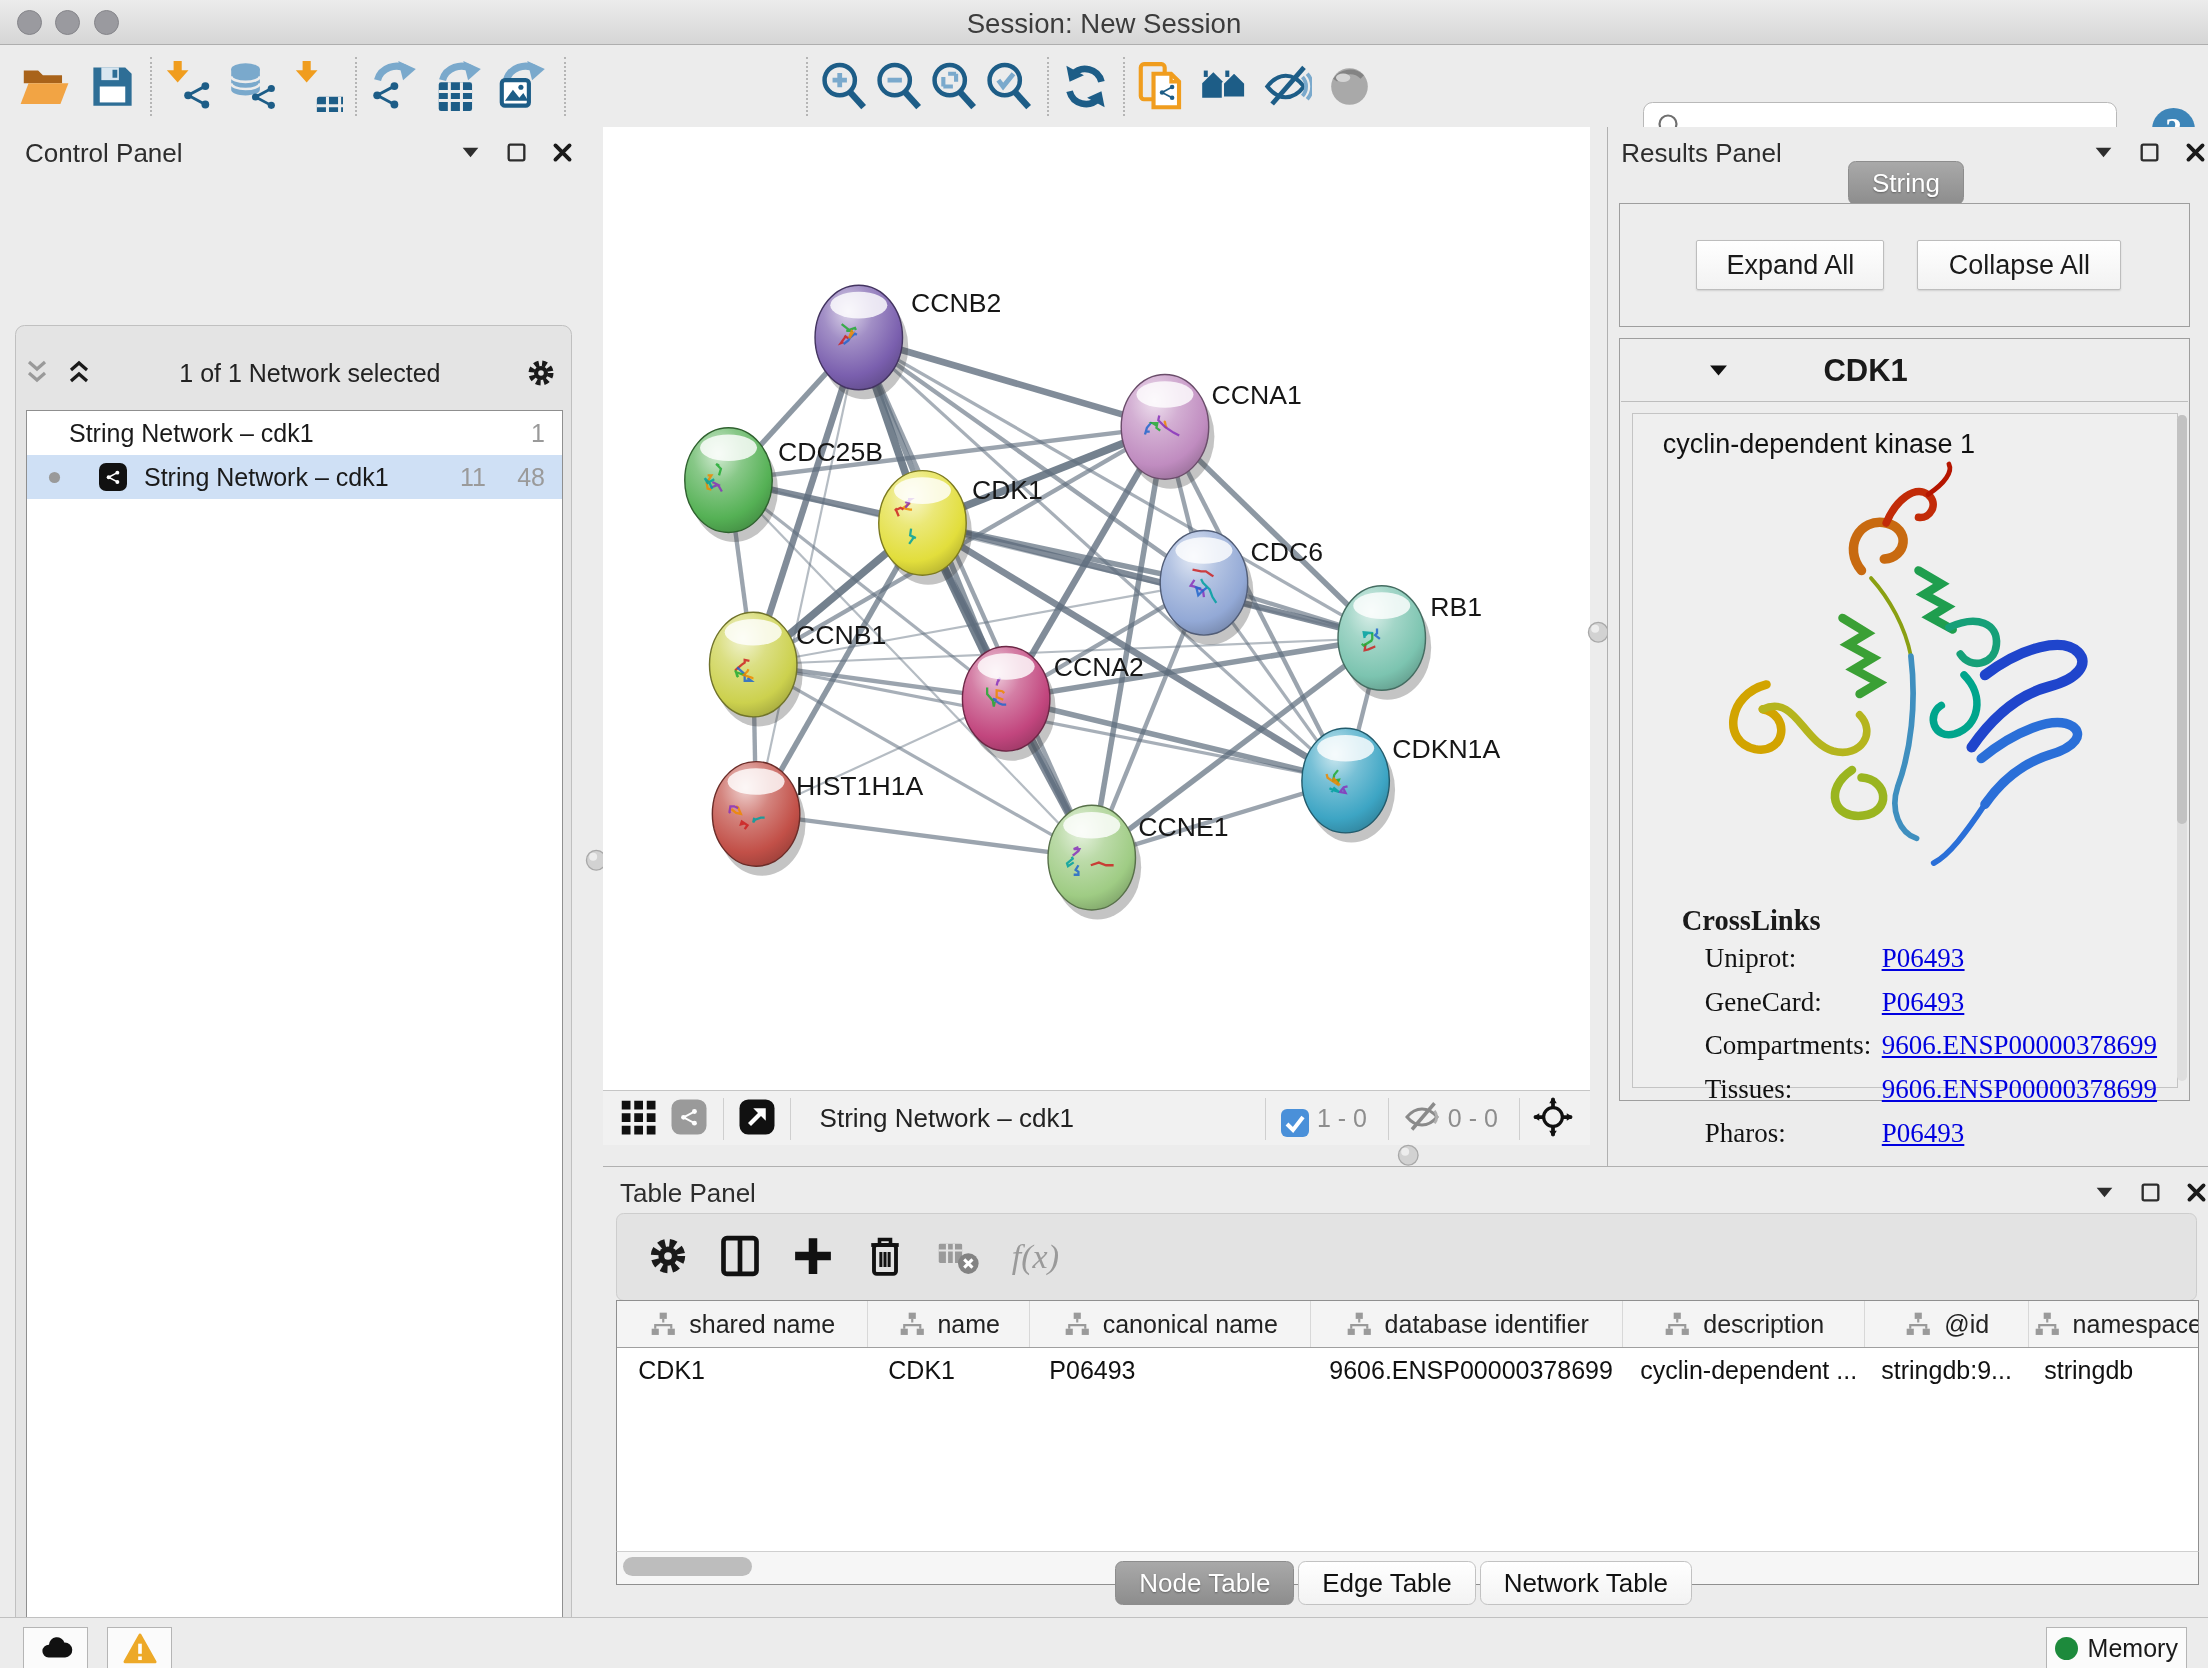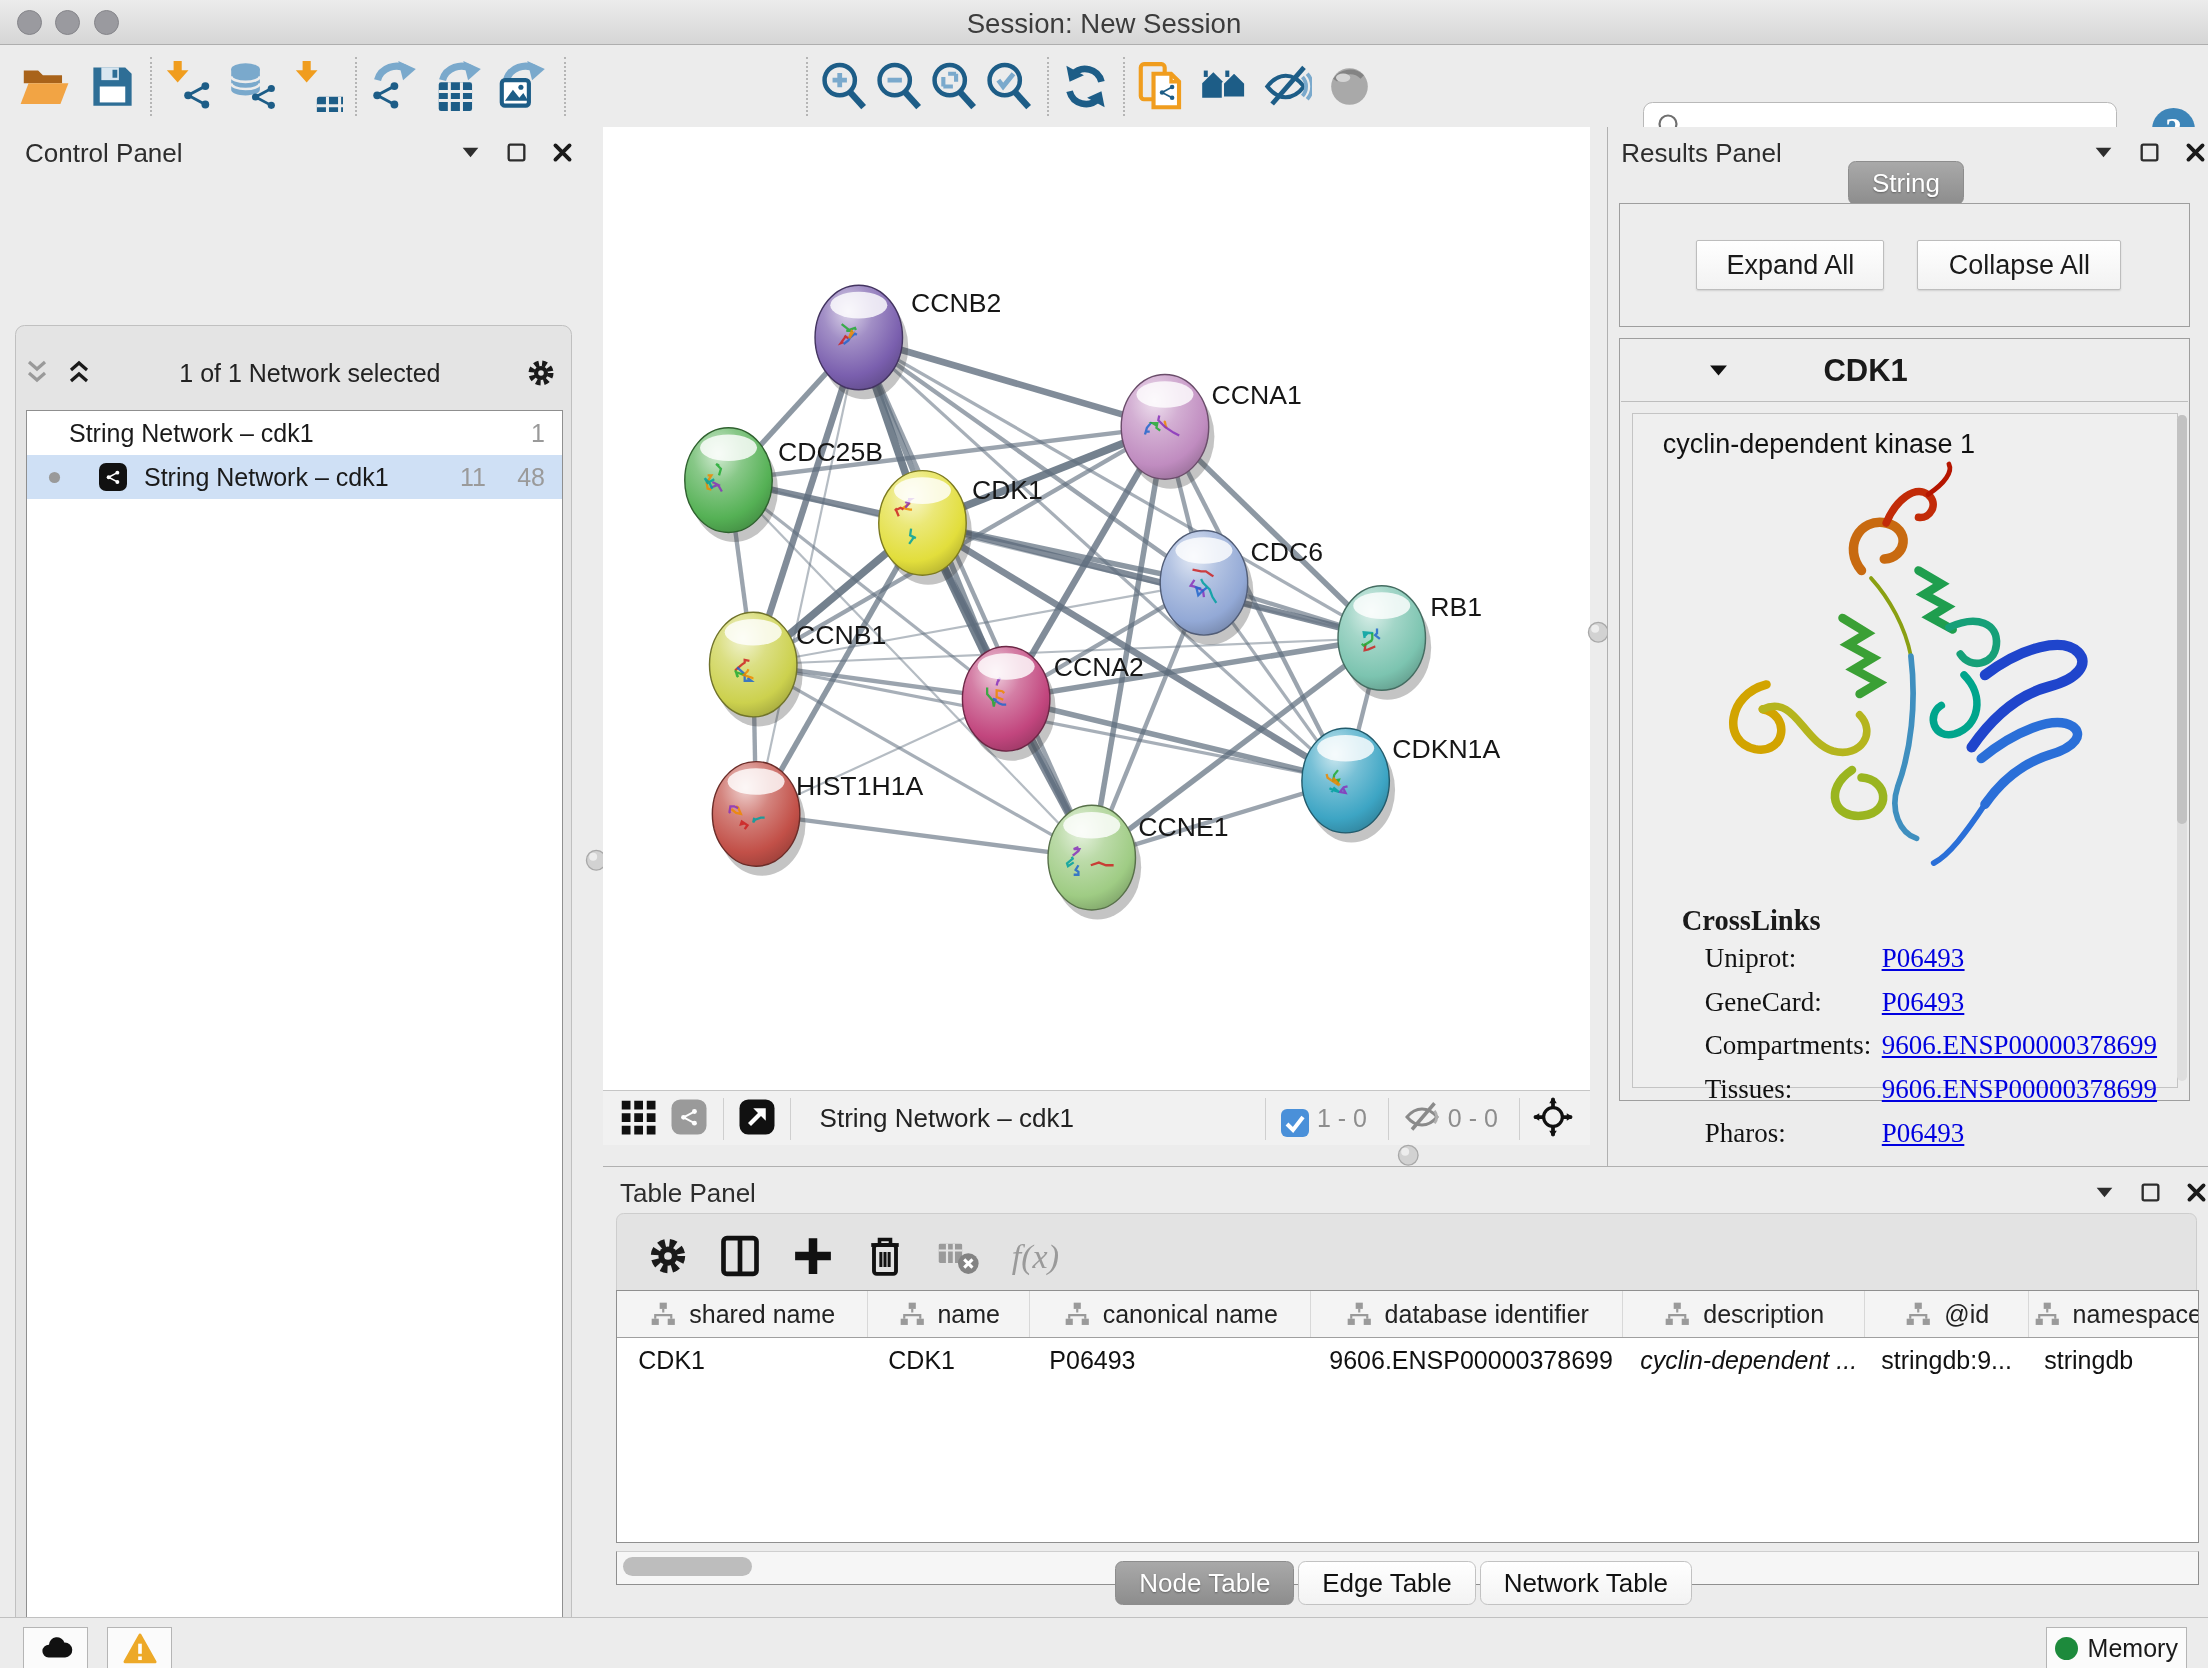--- a/index.html
+++ b/index.html
@@ -75,21 +75,21 @@
   #rp-scroll{position:absolute;right:2.9px;top:76px;width:9.5px;height:666px;background:#dedede;border-radius:4.8px;}
   #rp-thumb{position:absolute;right:2.9px;top:76px;width:9.5px;height:409px;background:#c2c2c2;border-radius:4.8px;}
   
   #table-panel{left:603px;top:1166px;width:1605px;height:451px;background:#ececec;border-top:1px solid #b0b0b0;}
   #tp-toolbar{position:absolute;left:13.3px;top:46px;width:1579px;height:86px;background:#e3e3e3;
     border:1px solid #cdcdcd;border-radius:7.6px;display:flex;align-items:center;}
   .tp-icon{margin-left:28.5px;}
   .tp-icon svg{width:44px;height:44px;}
   #fx-label{margin-left:32px;font-family:"Liberation Serif","DejaVu Serif",serif;font-style:italic;
     font-size:34px;color:#9a9a9a;}
-  #tbl{position:absolute;left:13.3px;top:123px;width:1581px;height:251px;background:#fff;border:1.9px solid #8f8f8f;overflow:hidden;}
+  #tbl{position:absolute;left:13.3px;top:133px;width:1581px;height:251px;background:#fff;border:1.9px solid #8f8f8f;overflow:hidden;}
   #tbl-head{display:flex;height:46px;background:#f4f4f4;border-bottom:1.9px solid #9f9f9f;}
   .th{display:flex;align-items:center;justify-content:center;border-right:1px solid #d8d8d8;
       font-size:25px;color:#222;overflow:hidden;white-space:nowrap;flex:0 0 auto;}
   .th svg{width:28.5px;height:28.5px;margin-right:11.4px;flex:0 0 auto;}
   #tbl-row{display:flex;height:44px;align-items:center;}
   .td{font-size:25px;color:#111;padding-left:21px;overflow:hidden;white-space:nowrap;flex:0 0 auto;box-sizing:border-box;}
   #tbl-hscroll{position:absolute;left:13.3px;top:384px;width:1581px;height:32px;background:#f6f6f6;
     border:1.9px solid #8f8f8f;border-top:1px solid #cfcfcf;}
   #tbl-hthumb{position:absolute;left:5.7px;top:4.8px;width:129px;height:19px;background:#bdbdbd;border-radius:9.5px;}
   #tbl-tabs{position:absolute;left:0;width:1605px;top:394px;text-align:center;}
@@ -859,21 +859,21 @@
               <path d="M16 10v4M7 21v-4h18v4" stroke="#9a9a9a" stroke-width="2.4" fill="none"></path>
             </svg>
             <span>namespace</span>
           </div>
         </div>
       <div id="tbl-row">
           <div class="td" style="width: 250px;">CDK1</div>
           <div class="td" style="width: 161px;">CDK1</div>
           <div class="td" style="width: 280px;">P06493</div>
           <div class="td" style="width: 311px;">9606.ENSP00000378699</div>
-          <div class="td" style="width: 241px; font-style: italic;">cyclin-dependent ...</div>
+          <div class="td" style="width: 241px;">cyclin-dependent ...</div>
           <div class="td" style="width: 163px;">stringdb:9...</div>
           <div class="td" style="width: 176px;">stringdb</div>
         </div>
     </div>
     <div id="tbl-hscroll">
       <span id="tbl-hthumb"></span>
     </div>
     <div id="tbl-tabs"><span class="pill sel">Node Table</span><span class="pill">Edge Table</span><span class="pill">Network Table</span></div>
   </div>
 

